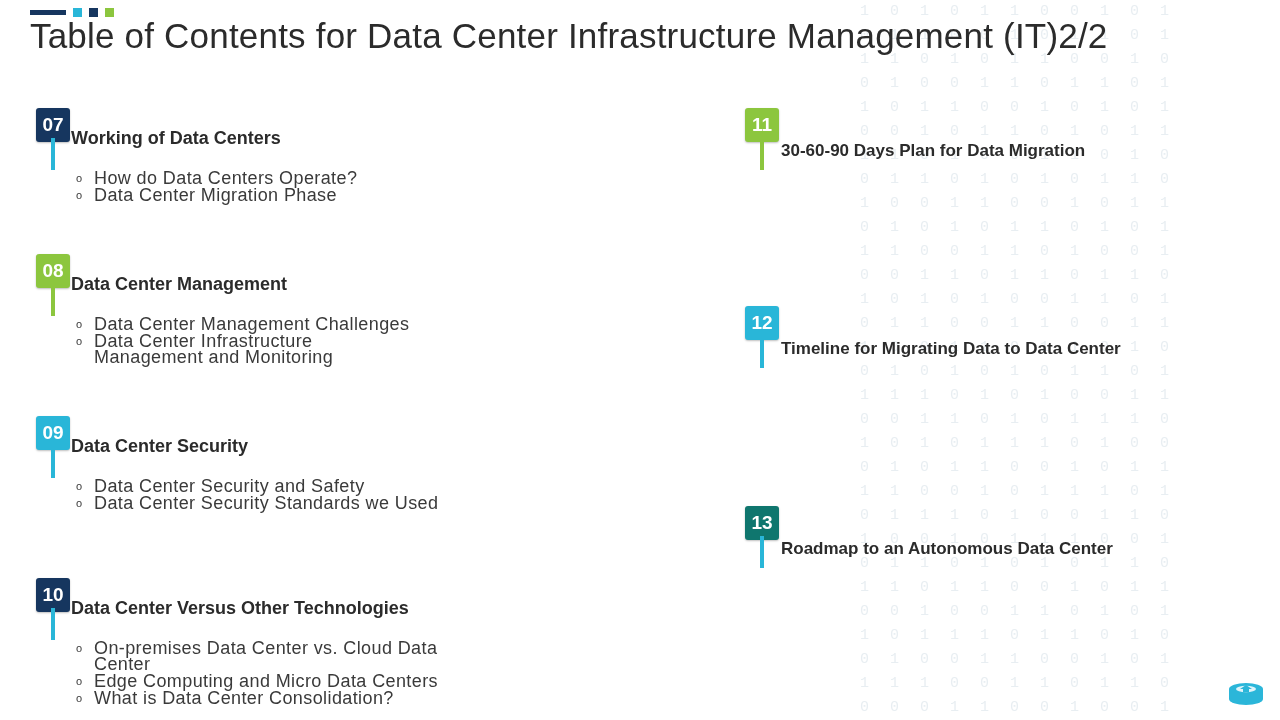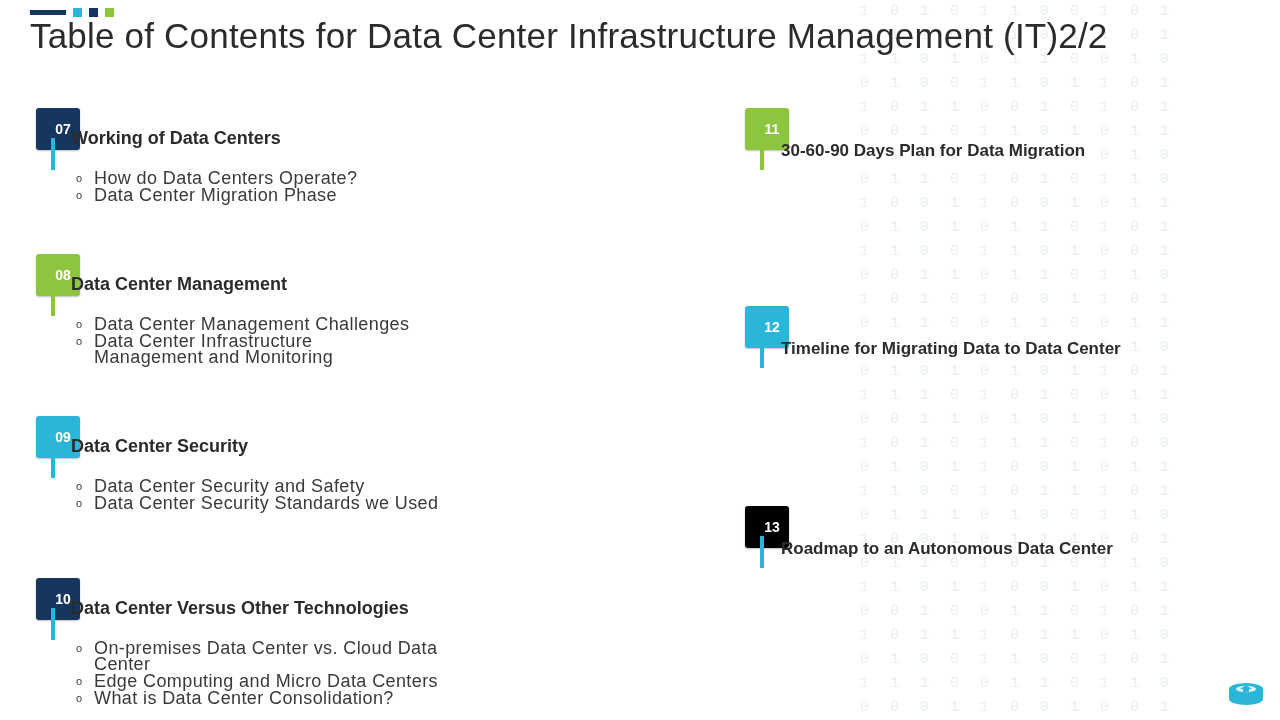--- a/index.html
+++ b/index.html
@@ -96,30 +96,29 @@
   }
 
   .entry {
     position: absolute;
   }
   .badge {
     position: absolute;
     top: 0;
     left: 0;
     width: 34px;
-    height: 42px;
+    height: 34px;
     border-radius: 3px;
     color: #ffffff;
-    font-size: 14px;
+    font-size: 19px;
     font-weight: bold;
     display: flex;
     align-items: center;
     justify-content: center;
     box-shadow: 0 1px 2px rgba(0,0,0,0.25);
-    padding-left: 10px;
   }
   .tick {
     position: absolute;
     left: 15px;
     top: 30px;
     width: 4px;
     height: 32px;
   }
   .entry-head {
     position: absolute;
@@ -272,21 +271,21 @@
         <div class="entry-head">30-60-90 Days Plan for Data Migration</div>
       </div>
 
       <div class="entry entry-right" style="top:198px;left:0px;">
         <div class="badge" style="background:#29b6d8;">12</div>
         <div class="tick" style="background:#29b6d8;"></div>
         <div class="entry-head">Timeline for Migrating Data to Data Center</div>
       </div>
 
       <div class="entry entry-right" style="top:398px;left:0px;">
-        <div class="badge" style="background:#000000;">13</div>
+        <div class="badge" style="background:#0f766e;">13</div>
         <div class="tick" style="background:#29b6d8;"></div>
         <div class="entry-head">Roadmap to an Autonomous Data Center</div>
       </div>
 
     </div>
   </div>
 
   <svg class="db-icon" viewBox="0 0 40 28" xmlns="http://www.w3.org/2000/svg">
     <ellipse cx="20" cy="7" rx="17" ry="6" fill="#2bb6d9"></ellipse>
     <path d="M3 7 v10 a17 6 0 0 0 34 0 V7" fill="#2bb6d9"></path>

